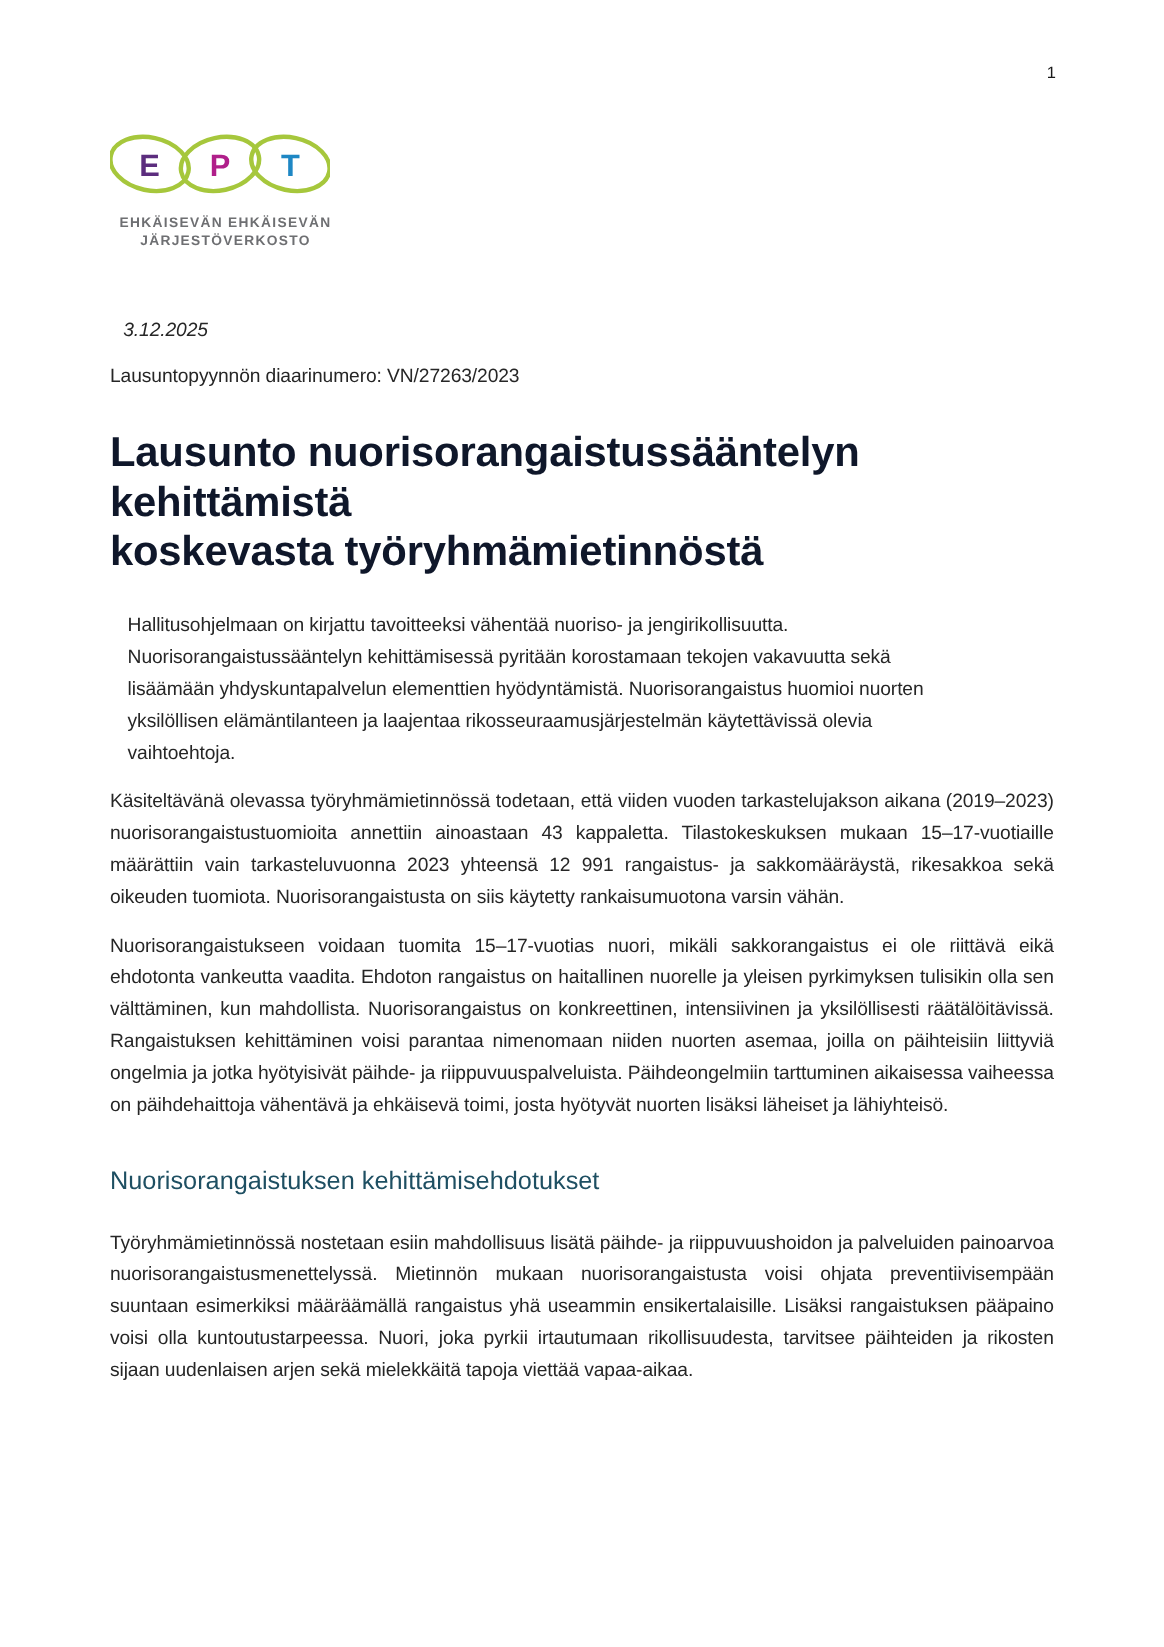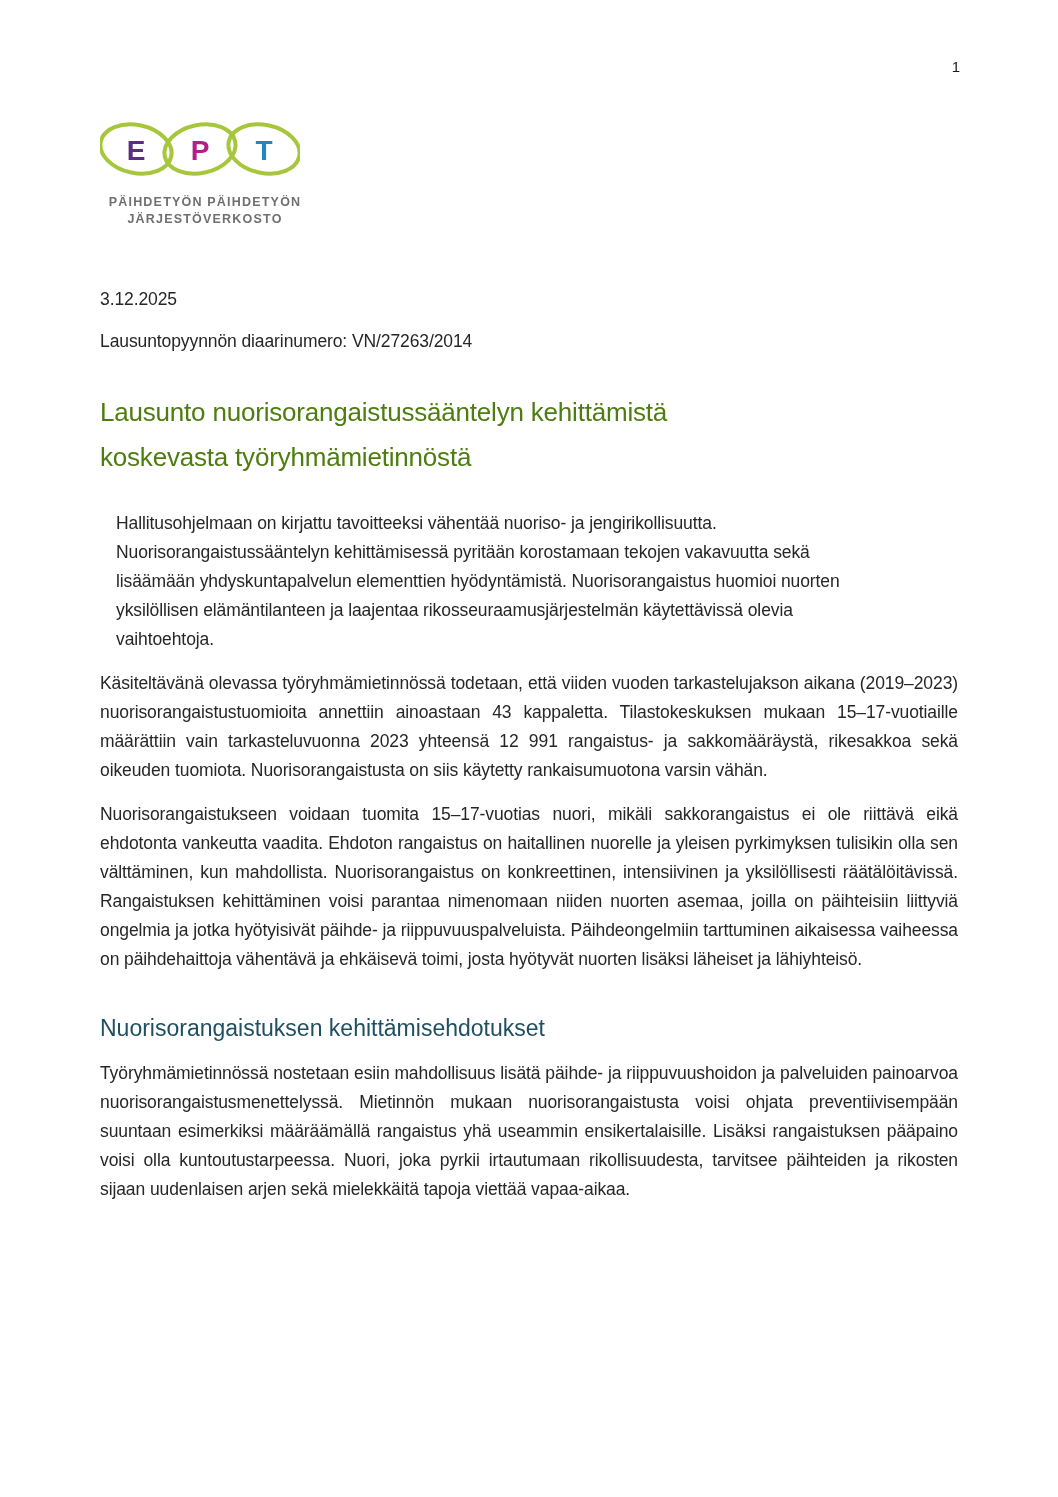--- a/index.html
+++ b/index.html
@@ -32,72 +32,72 @@
   .logo-text {
     margin-top: 14px;
     width: 210px;
     text-align: center;
     font-size: 12.5px;
     font-weight: 700;
     letter-spacing: 1.2px;
     line-height: 17px;
     color: #6e6f72;
   }
-  .date-line { margin: 57px 0 0 0; }
+  .date-line { margin: 57px 0 0 12px; font-style: italic; }
   .ref-line  { margin: 13px 0 0 0; }
   p {
     font-size: 17.5px;
     line-height: 29px;
     margin: 0 0 15px 0;
     letter-spacing: -0.1px;
   }
   .justify { text-align: justify; }
   .preline { white-space: pre-line; margin-left: 16px; }
   h1 {
-    font-size: 26px;
+    font-size: 38px;
     line-height: 45px;
-    font-weight: 400;
-    color: #4d7c0f;
+    font-weight: 700;
+    color: #0f172a;
     margin: 34px 0 29px 0;
     white-space: pre-line;
     letter-spacing: -0.2px;
   }
   h2 {
     font-size: 23px;
     line-height: 30px;
     font-weight: 400;
     color: #1e4f62;
-    margin: 39px 0 16px 0;
+    margin: 39px 0 27px 0;
   }
 </style>
 </head>
 <body>
 
 <div class="page">
 
   <div class="page-number">1</div>
 
   <header class="logo">
     <svg class="logo-ribbon" viewBox="0 0 200 62" xmlns="http://www.w3.org/2000/svg">
       <ellipse cx="36" cy="31" rx="36" ry="24" fill="none" stroke-width="4" transform="rotate(12 36 31)" stroke="#a6c73c"></ellipse>
       <ellipse cx="100" cy="31" rx="36" ry="24" fill="none" stroke-width="4" transform="rotate(-12 100 31)" stroke="#a6c73c"></ellipse>
       <ellipse cx="164" cy="31" rx="36" ry="24" fill="none" stroke-width="4" transform="rotate(12 164 31)" stroke="#a6c73c"></ellipse>
       <text class="logo-letter" x="36" y="42" fill="#5c2d7e">E</text>
       <text class="logo-letter" x="100" y="42" fill="#b01f8a">P</text>
       <text class="logo-letter" x="164" y="42" fill="#1e87c4">T</text>
     </svg>
     <div class="logo-text">
-      <div>PÄIHDETYÖN PÄIHDETYÖN</div>
+      <div>EHKÄISEVÄN EHKÄISEVÄN</div>
       <div>JÄRJESTÖVERKOSTO</div>
     </div>
   </header>
 
   <p class="date-line">3.12.2025</p>
 
-  <p class="ref-line">Lausuntopyynnön diaarinumero: VN/27263/2014</p>
+  <p class="ref-line">Lausuntopyynnön diaarinumero: VN/27263/2023</p>
 
   <h1>Lausunto nuorisorangaistussääntelyn kehittämistä
 koskevasta työryhmämietinnöstä</h1>
 
 
   <p class="preline">Hallitusohjelmaan on kirjattu tavoitteeksi vähentää nuoriso- ja jengirikollisuutta.
 Nuorisorangaistussääntelyn kehittämisessä pyritään korostamaan tekojen vakavuutta sekä
 lisäämään yhdyskuntapalvelun elementtien hyödyntämistä. Nuorisorangaistus huomioi nuorten
 yksilöllisen elämäntilanteen ja laajentaa rikosseuraamusjärjestelmän käytettävissä olevia
 vaihtoehtoja.</p>

